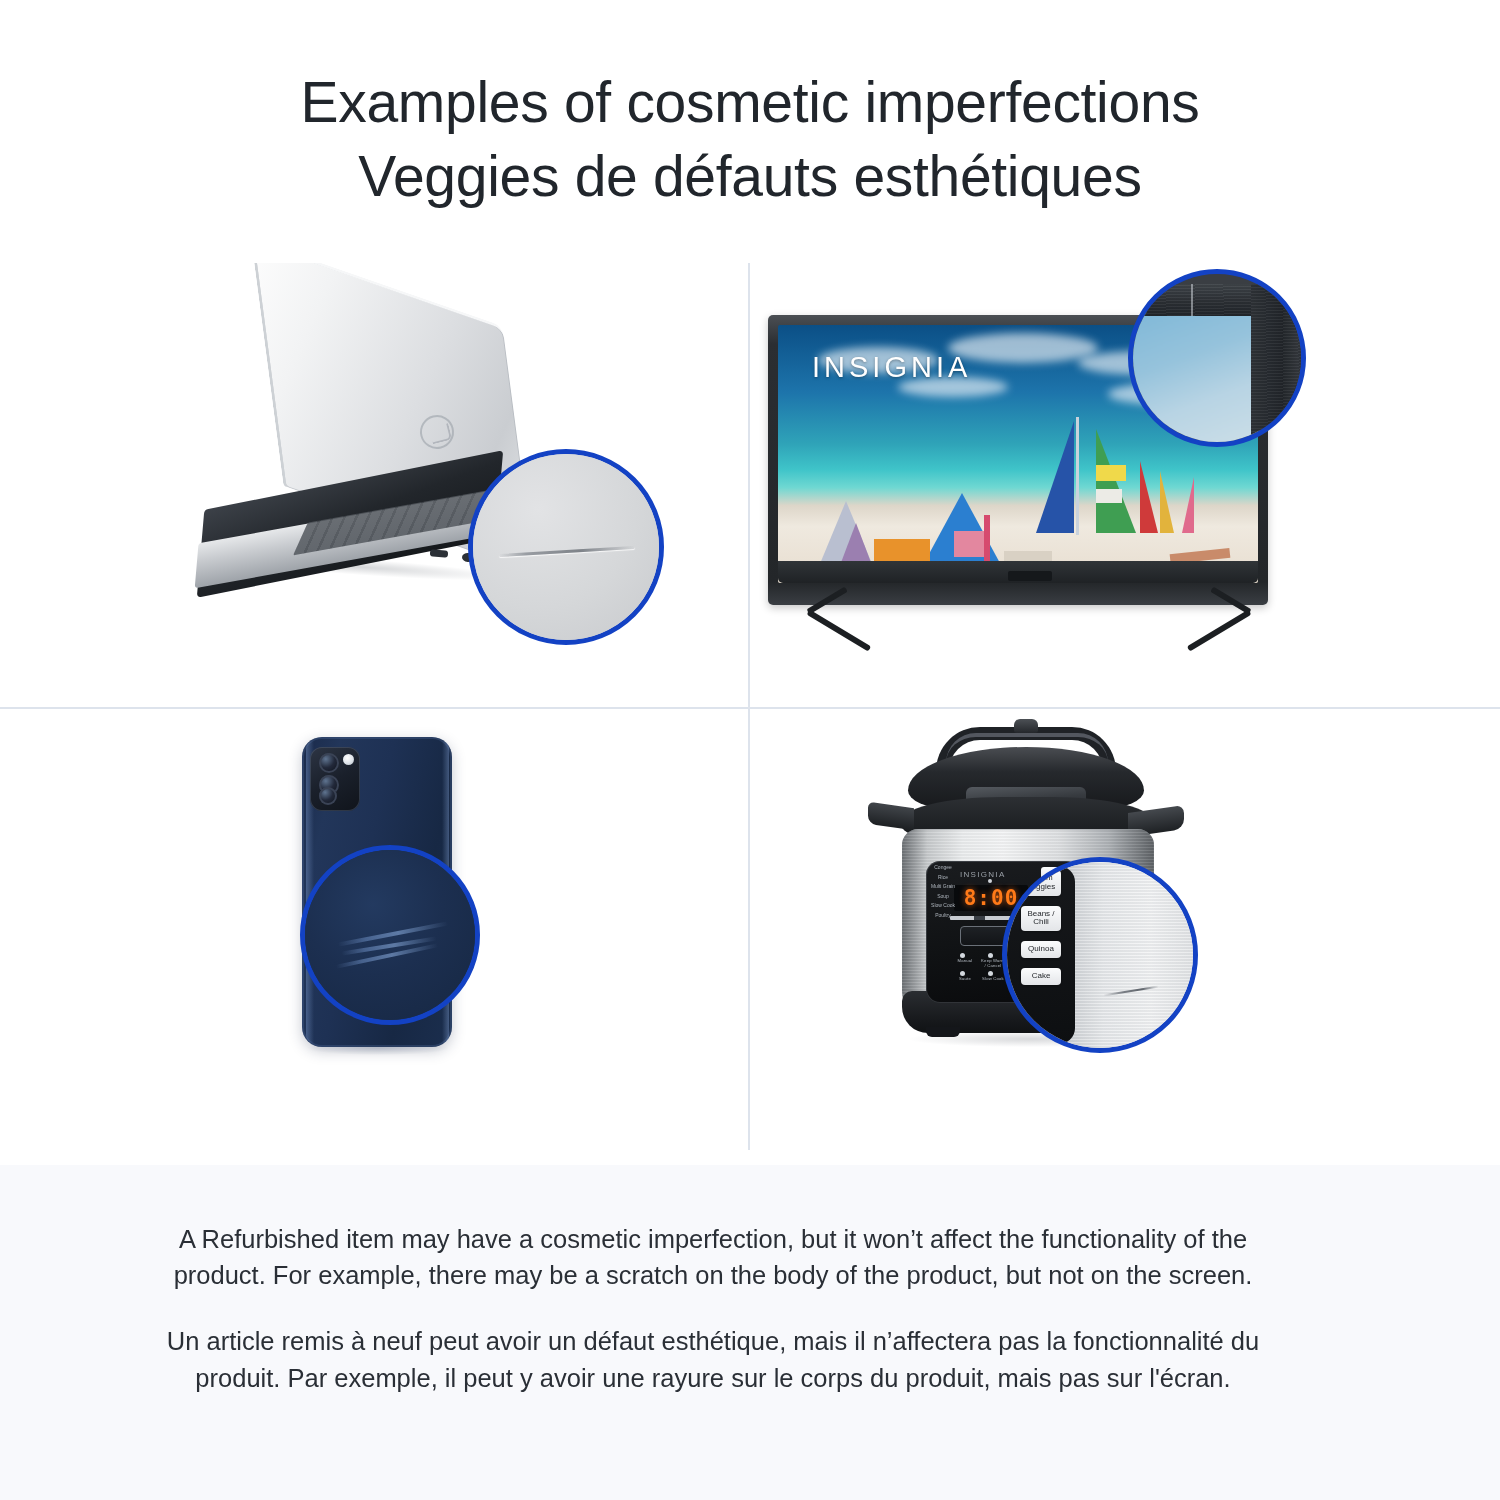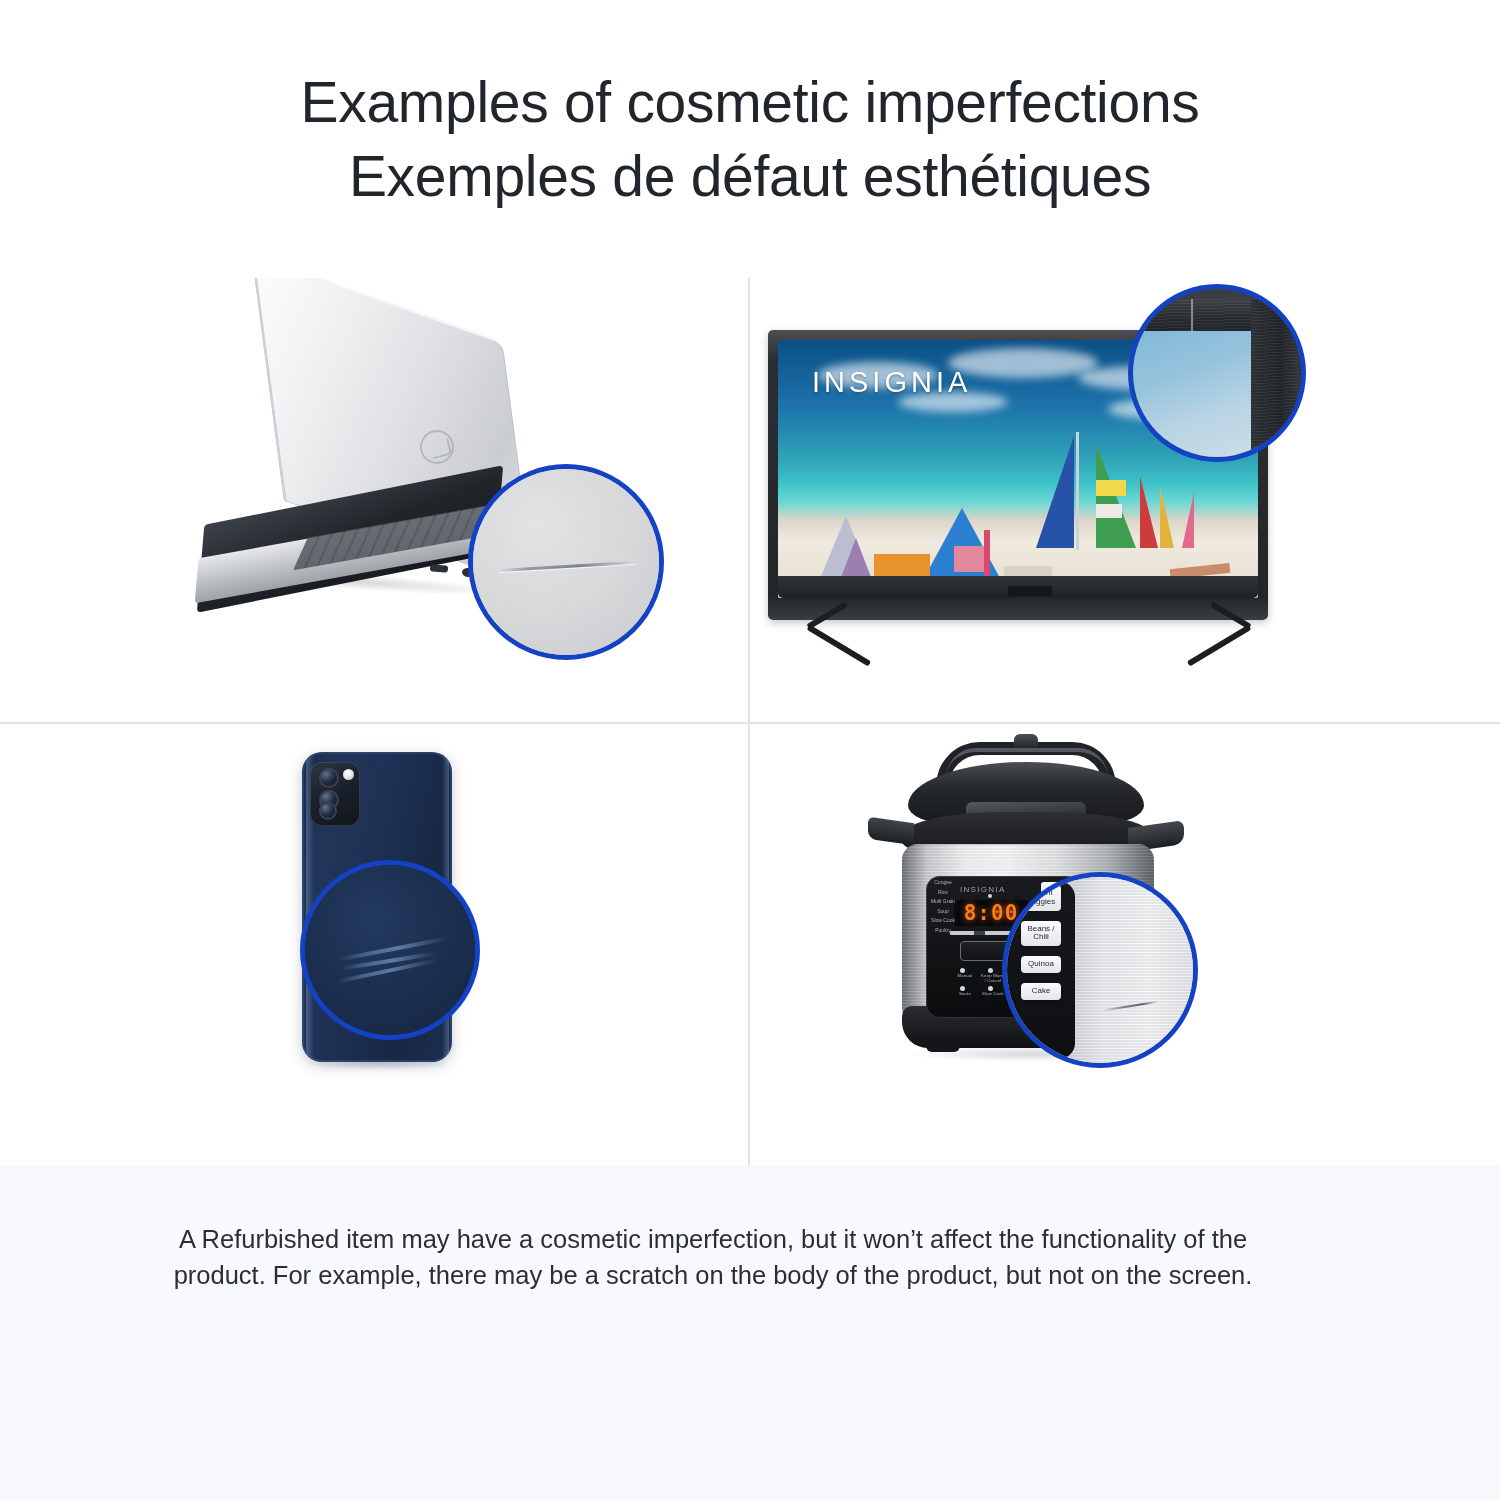--- a/index.html
+++ b/index.html
@@ -18,21 +18,21 @@
     background: #ffffff;
   }
   .title-line {
     font-size: 57px; font-weight: 400; color: #21262c;
     letter-spacing: -0.3px; line-height: 1.30; text-align: center;
     white-space: nowrap;
   }
 
   
   .grid {
-    position: absolute; top: 278px; left: 0; width: 1191px; height: 887px;
+    position: absolute; top: 263px; left: 0; width: 1191px; height: 887px;
   }
   .vdiv { position: absolute; left: 748px; top: 0; width: 2px; height: 887px; background: #dde3ec; }
   .hdiv { position: absolute; left: 0; top: 444px; width: 1500px; height: 2px; background: #dde3ec; }
   .cell { position: absolute; overflow: hidden; }
   .cell-laptop  { left: 0;    top: 0;    width: 748px; height: 444px; }
   .cell-tv      { left: 750px;top: 0;    width: 750px; height: 444px; }
   .cell-phone   { left: 0;    top: 446px;width: 748px; height: 441px; }
   .cell-cooker  { left: 750px;top: 446px;width: 750px; height: 441px; }
 
   .stage { position: absolute; inset: 0; }
@@ -392,21 +392,21 @@
   }
   .footer .p-fr { margin-top: 30px; }
 </style>
 </head>
 <body>
 
 <div class="page">
 
   <div class="header">
     <div class="title-line">Examples of cosmetic imperfections</div>
-    <div class="title-line">Exemples de défaut esthétiques</div>
+    <div class="title-line">Veggies de défauts esthétiques</div>
   </div>
 
   <div class="grid">
     <div class="vdiv"></div>
     <div class="hdiv"></div>
 
     <div class="cell cell-laptop">
       <div class="stage">
         <div class="lap-shadow"></div>
         <div class="lap-lid"></div>
@@ -583,15 +583,16 @@
             </div>
             <div class="ckm-scratch"></div>
           </div>
         </div>
       </div>
     </div>
   </div>
 
   <div class="footer">
     <p>A Refurbished item may have a cosmetic imperfection, but it won’t affect the functionality of the product. For example, there may be a scratch on the body of the product, but not on the screen.</p>
+    <p class="p-fr">Un article remis à neuf peut avoir un défaut esthétique, mais il n’affectera pas la fonctionnalité du produit. Par exemple, il peut y avoir une rayure sur le corps du produit, mais pas sur l'écran.</p>
   </div>
 
 </div>
 
 </body></html>

